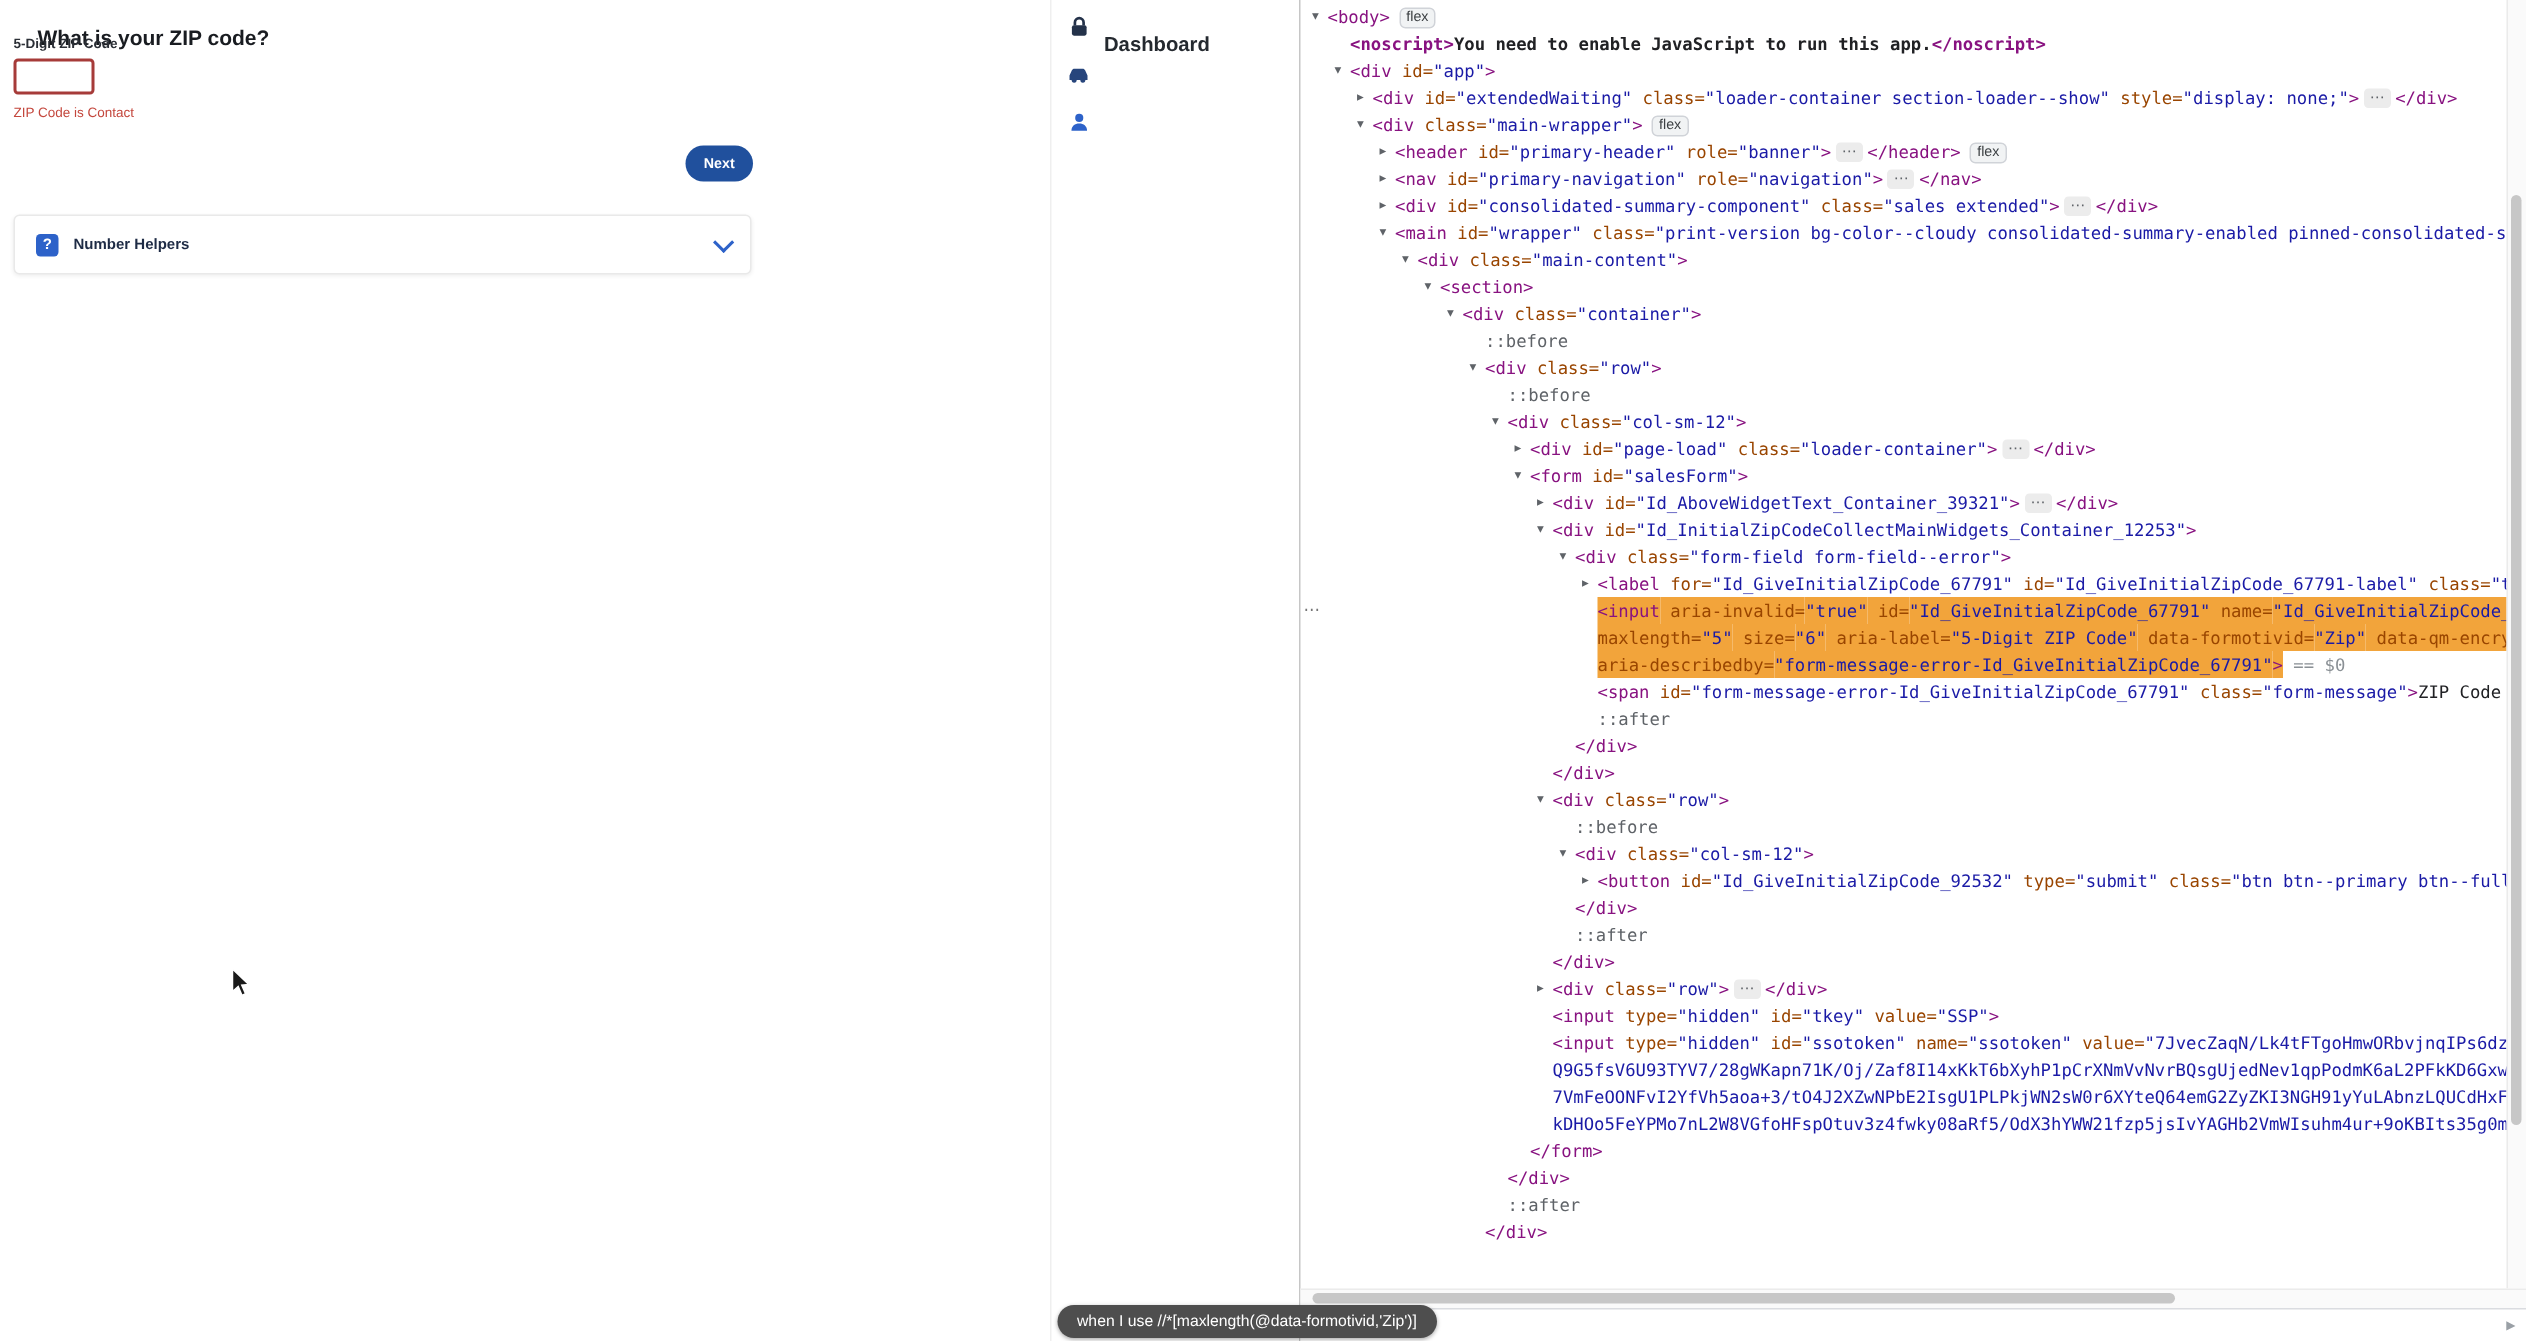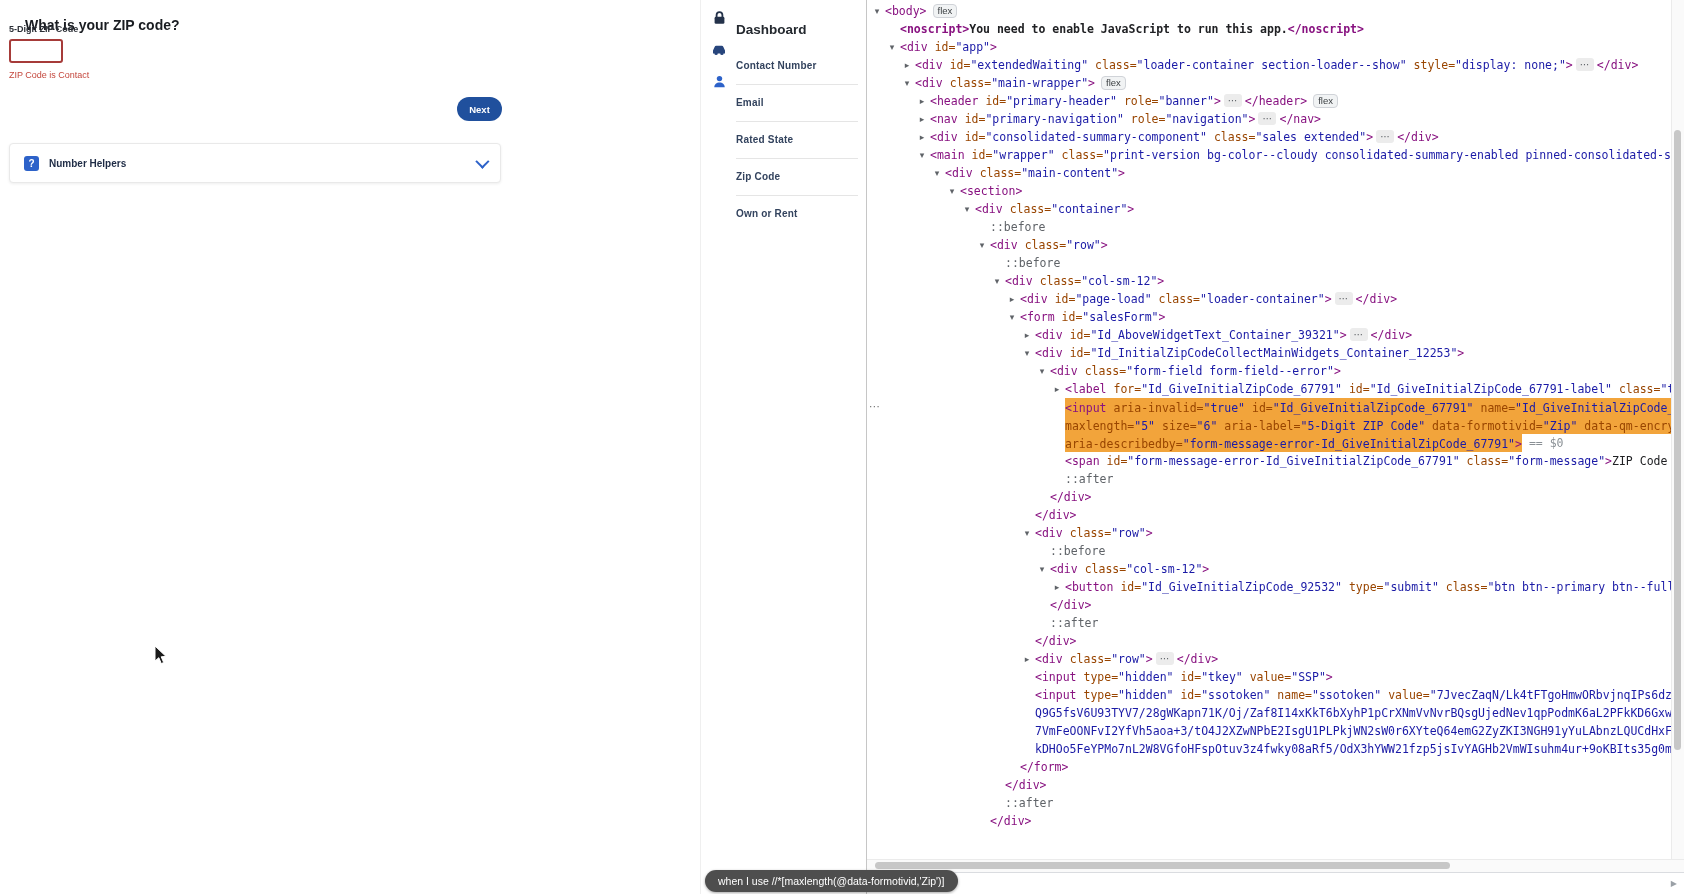--- a/index.html
+++ b/index.html
@@ -98,31 +98,20 @@
       </svg>
       <svg width="16" height="15" viewBox="0 0 16 15">
         <path d="M2,8.4 L3.6,4.9 C3.9,4.2 4.5,3.8 5.2,3.8 L10.8,3.8 C11.5,3.8 12.1,4.2 12.4,4.9 L14,8.4 L14,11.4 L12.6,11.4 A1.7,1.7 0 0 1 9.2,11.4 L6.8,11.4 A1.7,1.7 0 0 1 3.4,11.4 L2,11.4 Z" fill="#27457c"></path>
       </svg>
       <svg width="15" height="15" viewBox="0 0 15 15">
         <circle cx="7.5" cy="4.6" r="2.7" fill="#2d62c9"></circle>
         <path d="M2.3,13.2 C2.3,10.1 4.6,8.4 7.5,8.4 C10.4,8.4 12.7,10.1 12.7,13.2 Z" fill="#2d62c9"></path>
       </svg>
     </div>
     <div class="dash-title">Dashboard</div>
-    <div class="s-list">
-        <div class="s-item">Contact Number</div>
-        <div class="sep"></div>
-        <div class="s-item">Email</div>
-        <div class="sep"></div>
-        <div class="s-item">Rated State</div>
-        <div class="sep"></div>
-        <div class="s-item">Zip Code</div>
-        <div class="sep"></div>
-        <div class="s-item">Own or Rent</div>
-      </div>
   </aside>
 
   <section class="devtools">
     <div class="tree-wrap">
       <div class="dom-tree">
           <div class="tl" style="padding-left: 18px;"><span class="arw" style="left: 4px;">▾</span><span class="tk-t">&lt;body&gt;</span><span class="tk-b">flex</span></div>
           <div class="tl" style="padding-left: 33px; font-weight: bold;"><span class="tk-t">&lt;noscript&gt;</span><span class="tk-x">You need to enable JavaScript to run this app.</span><span class="tk-t">&lt;/noscript&gt;</span></div>
           <div class="tl" style="padding-left: 33px;"><span class="arw" style="left: 19px;">▾</span><span class="tk-t">&lt;div</span><span class="tk-a"> id=</span><span class="tk-v">"app"</span><span class="tk-t">&gt;</span></div>
           <div class="tl" style="padding-left: 48px;"><span class="arw" style="left: 34px;">▸</span><span class="tk-t">&lt;div</span><span class="tk-a"> id=</span><span class="tk-v">"extendedWaiting"</span><span class="tk-a"> class=</span><span class="tk-v">"loader-container section-loader--show"</span><span class="tk-a"> style=</span><span class="tk-v">"display: none;"</span><span class="tk-t">&gt;</span><span class="tk-e">⋯</span><span class="tk-t">&lt;/div&gt;</span></div>
           <div class="tl" style="padding-left: 48px;"><span class="arw" style="left: 34px;">▾</span><span class="tk-t">&lt;div</span><span class="tk-a"> class=</span><span class="tk-v">"main-wrapper"</span><span class="tk-t">&gt;</span><span class="tk-b">flex</span></div>

